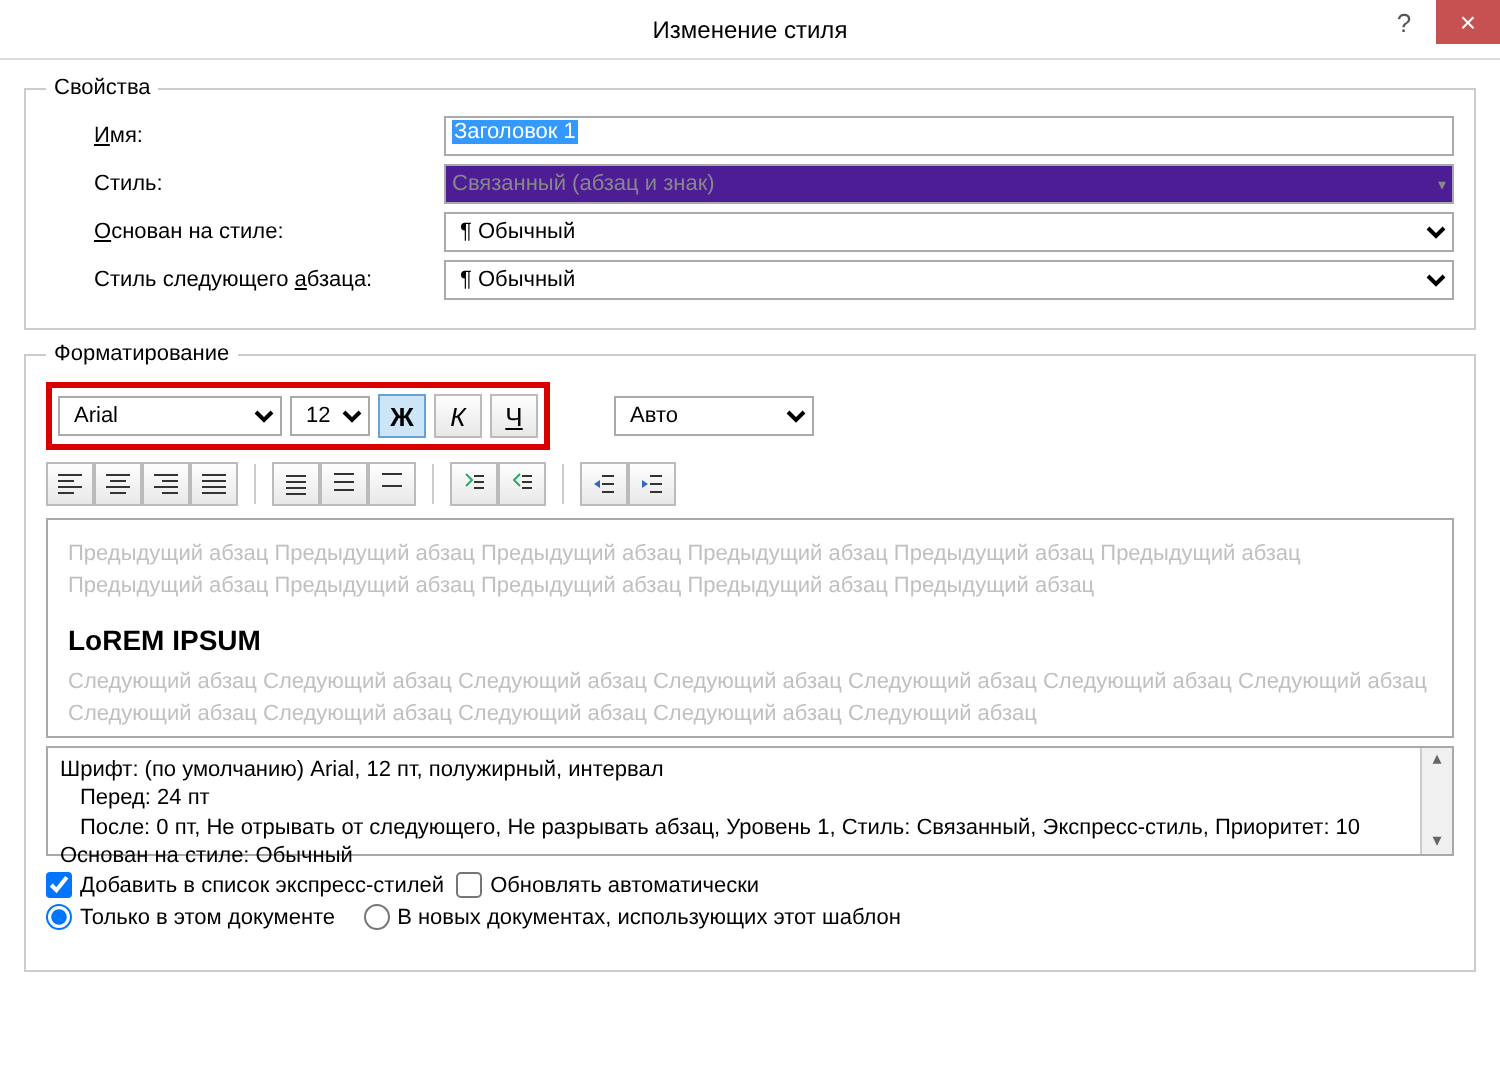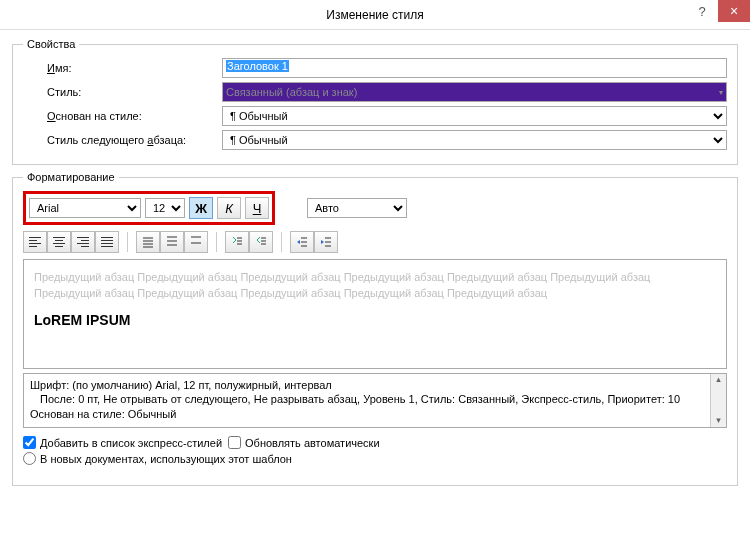--- a/index.html
+++ b/index.html
@@ -204,44 +204,50 @@
               <line x1="6" y1="7" x2="12" y2="7" stroke="#333"></line>
               <line x1="6" y1="11" x2="12" y2="11" stroke="#333"></line>
             </svg>
           </div>
     </div>
   </div>
 
   <div class="preview">
     <div class="gray">Предыдущий абзац Предыдущий абзац Предыдущий абзац Предыдущий абзац Предыдущий абзац Предыдущий абзац Предыдущий абзац Предыдущий абзац Предыдущий абзац Предыдущий абзац Предыдущий абзац</div>
     <div class="sample">LoREM IPSUM</div>
+    <div class="gray">Следующий абзац Следующий абзац Следующий абзац Следующий абзац Следующий абзац Следующий абзац Следующий абзац Следующий абзац Следующий абзац Следующий абзац Следующий абзац Следующий абзац</div>
   </div>
 
   <div class="desc">
     <div>Шрифт: (по умолчанию) Arial, 12 пт, полужирный, интервал</div>
+    <div style="padding-left:10px">Перед:  24 пт</div>
     <div style="padding-left:10px">После:  0 пт, Не отрывать от следующего, Не разрывать абзац, Уровень 1, Стиль: Связанный, Экспресс-стиль, Приоритет: 10</div>
     <div>Основан на стиле: Обычный</div>
     <div class="scroll">
           <span>▴</span>
           <span>▾</span>
         </div>
   </div>
 
   <div class="check-row">
     <label>
           <input type="checkbox" checked="" style=""> 
           <span>Добавить в список экспресс-стилей</span>
         </label>
     <label>
           <input type="checkbox" style=""> 
           <span>Обновлять автоматически</span>
         </label>
   </div>
   <div class="radio-row">
     <label>
+          <input type="radio" name="scope" checked="" style=""> 
+          <span>Только в этом документе</span>
+        </label>
+    <label>
           <input type="radio" name="scope" style=""> 
           <span>В новых документах, использующих этот шаблон</span>
         </label>
   </div>
 
 </fieldset>
 
 </div>
 
 </body></html>

